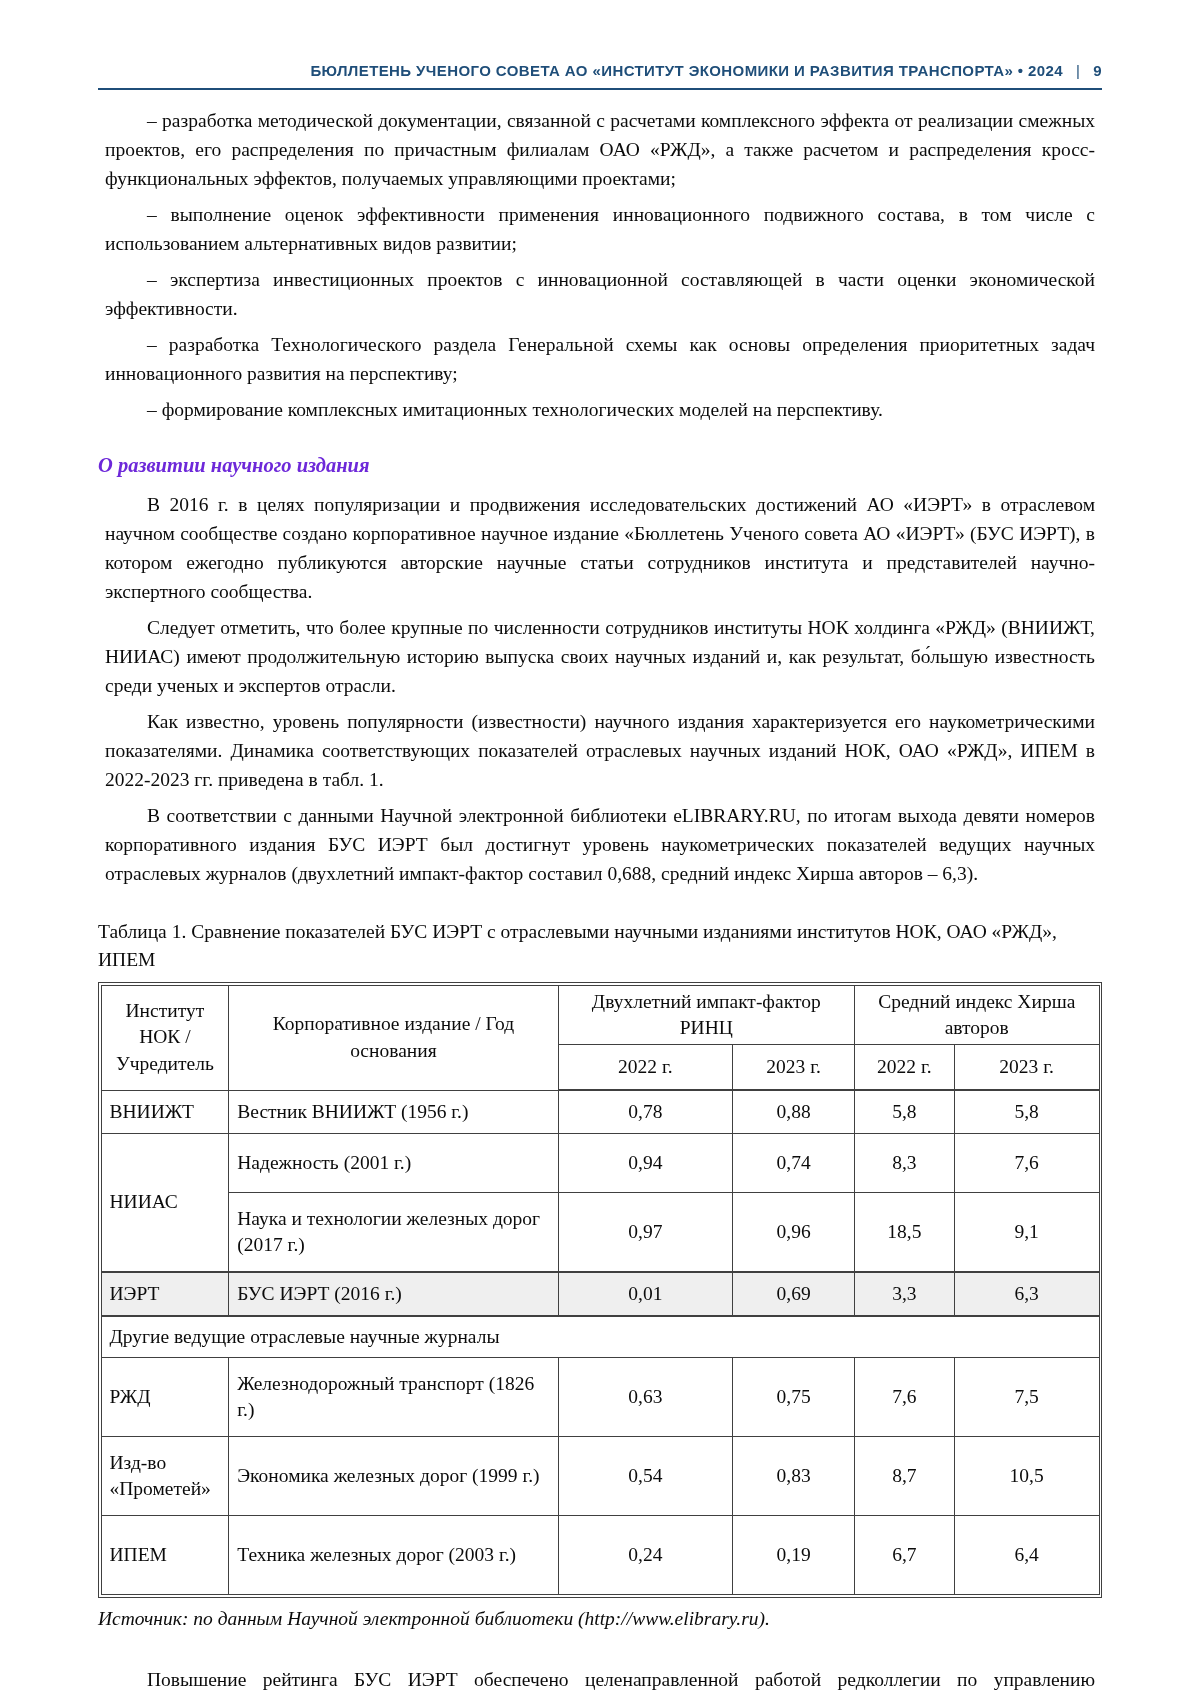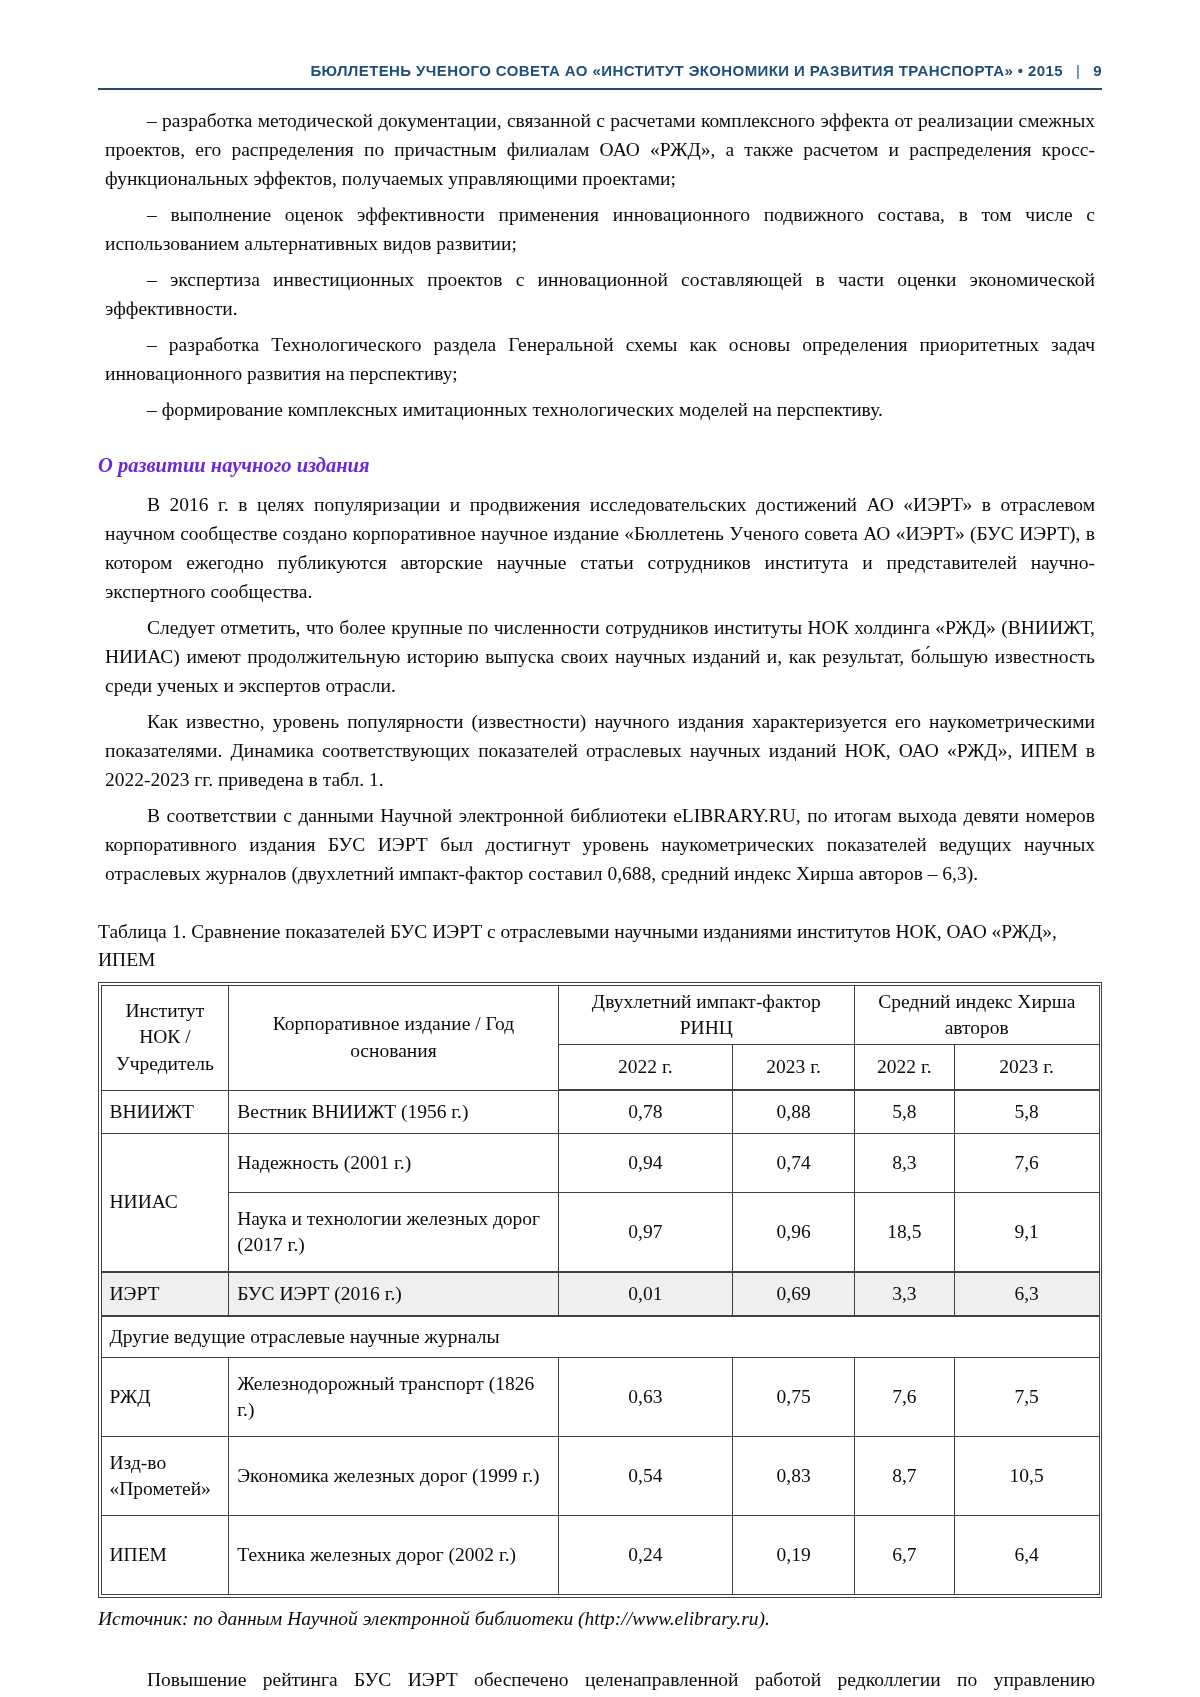--- a/index.html
+++ b/index.html
@@ -61,21 +61,21 @@
   }
   .closing{margin-top:32px;}
 </style>
 </head>
 <body>
 
 <div class="page">
 
   <header>
     <div class="header-line">
-      <span>БЮЛЛЕТЕНЬ УЧЕНОГО СОВЕТА АО «ИНСТИТУТ ЭКОНОМИКИ И РАЗВИТИЯ ТРАНСПОРТА» • 2015</span><span class="hdr-sep">|</span><span>9</span>
+      <span>БЮЛЛЕТЕНЬ УЧЕНОГО СОВЕТА АО «ИНСТИТУТ ЭКОНОМИКИ И РАЗВИТИЯ ТРАНСПОРТА» • 2024</span><span class="hdr-sep">|</span><span>9</span>
     </div>
     <div class="header-rule"></div>
   </header>
 
   <main>
 
     <p class="body">– разработка методической документации, связанной с расчетами комплексного эффекта от реализации смежных проектов, его распределения по причастным филиалам ОАО «РЖД», а также расчетом и распределения кросс-функциональных эффектов, получаемых управляющими проектами;</p>
     <p class="body">– выполнение оценок эффективности применения инновационного подвижного состава, в том числе с использованием альтернативных видов развитии;</p>
     <p class="body">– экспертиза инвестиционных проектов с инновационной составляющей в части оценки экономической эффективности.</p>
     <p class="body">– разработка Технологического раздела Генеральной схемы как основы определения приоритетных задач инновационного развития на перспективу;</p>
@@ -160,21 +160,21 @@
           <tr class="r-tall">
             <td class="c-inst">Изд-во «Прометей»</td>
             <td class="c-ed">Экономика железных дорог (1999 г.)</td>
             <td class="num">0,54</td>
             <td class="num">0,83</td>
             <td class="num">8,7</td>
             <td class="num">10,5</td>
           </tr>
           <tr class="r-tall">
             <td class="c-inst">ИПЕМ</td>
-            <td class="c-ed">Техника железных дорог (2002 г.)</td>
+            <td class="c-ed">Техника железных дорог (2003 г.)</td>
             <td class="num">0,24</td>
             <td class="num">0,19</td>
             <td class="num">6,7</td>
             <td class="num">6,4</td>
           </tr>
         </tbody>
       </table>
     </div>
 
     <p class="source">Источник: по данным Научной электронной библиотеки (http://www.elibrary.ru).</p>

